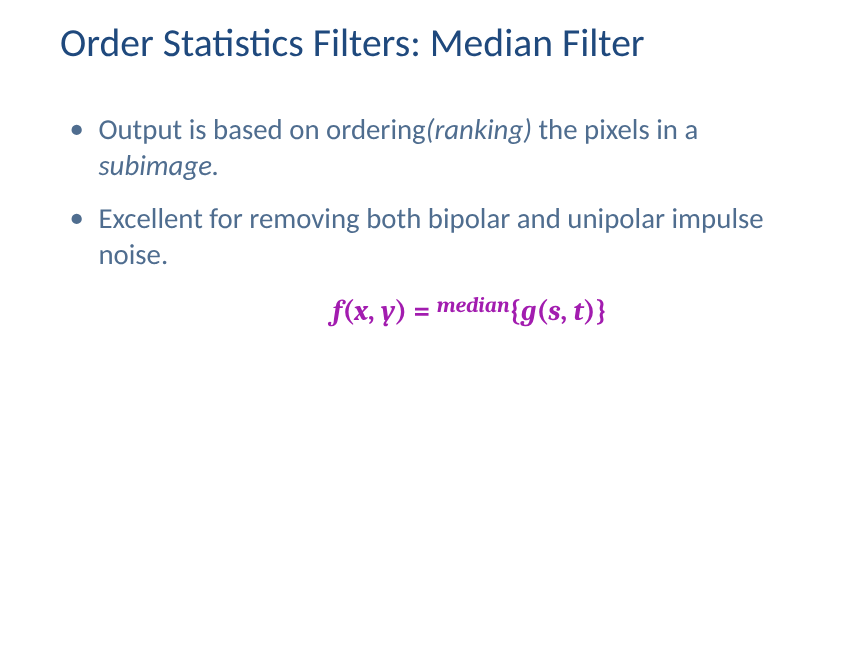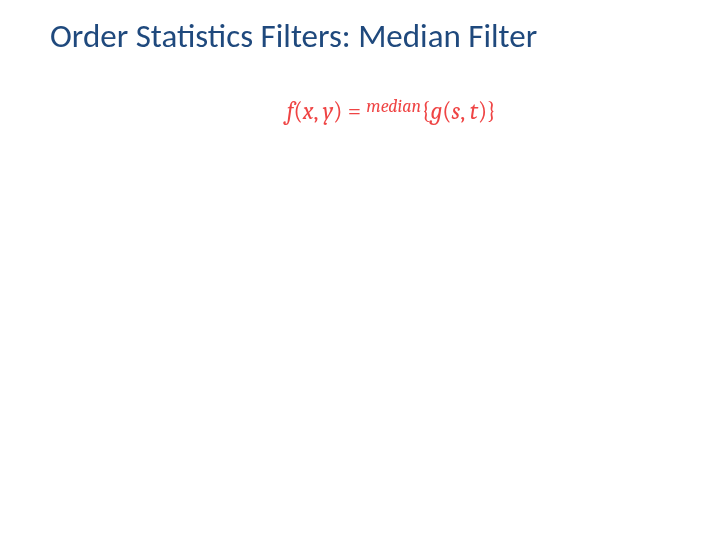--- a/index.html
+++ b/index.html
@@ -46,27 +46,28 @@
       position: absolute;
       left: 0;
       top: -1px;
       font-size: 24px;
       color: #4f6d8f;
     }
     .italic {
       font-style: italic;
     }
     .formula {
-      color: #ef4444;
+      color: #a21caf;
       font-size: 24px;
       text-align: center;
       font-family: "Cambria Math", Cambria, serif;
       font-style: italic;
       margin-top: 4px;
       padding-left: 60px;
+      font-weight: bold;
     }
     .formula .func {
       font-style: italic;
     }
     .formula .paren {
       font-style: normal;
     }
     .formula .median-word {
       font-style: italic;
       font-size: 18px;
@@ -78,18 +79,24 @@
       font-style: normal;
     }
   </style>
 </head>
 <body>
 
 <div class="slide">
   <h1 class="title">Order Statistics Filters: Median Filter</h1>
 
   <ul class="bullets">
+    <li>
+      <span>Output is based on ordering</span><span class="italic">(ranking) </span><span>the pixels in a </span><span class="italic">subimage.</span>
+    </li>
+    <li>
+      <span>Excellent for removing both bipolar and unipolar impulse noise.</span>
+    </li>
   </ul>
 
   <div class="formula">
     <span class="func">f</span><span class="paren">(</span><span class="func">x</span><span class="paren">, </span><span class="func">y</span><span class="paren">)</span><span class="paren"> = </span><span class="median-word">median</span><span class="brace">{</span><span class="func">g</span><span class="paren">(</span><span class="func">s</span><span class="paren">, </span><span class="func">t</span><span class="paren">)</span><span class="brace">}</span>
   </div>
 </div>
 
 </body></html>

